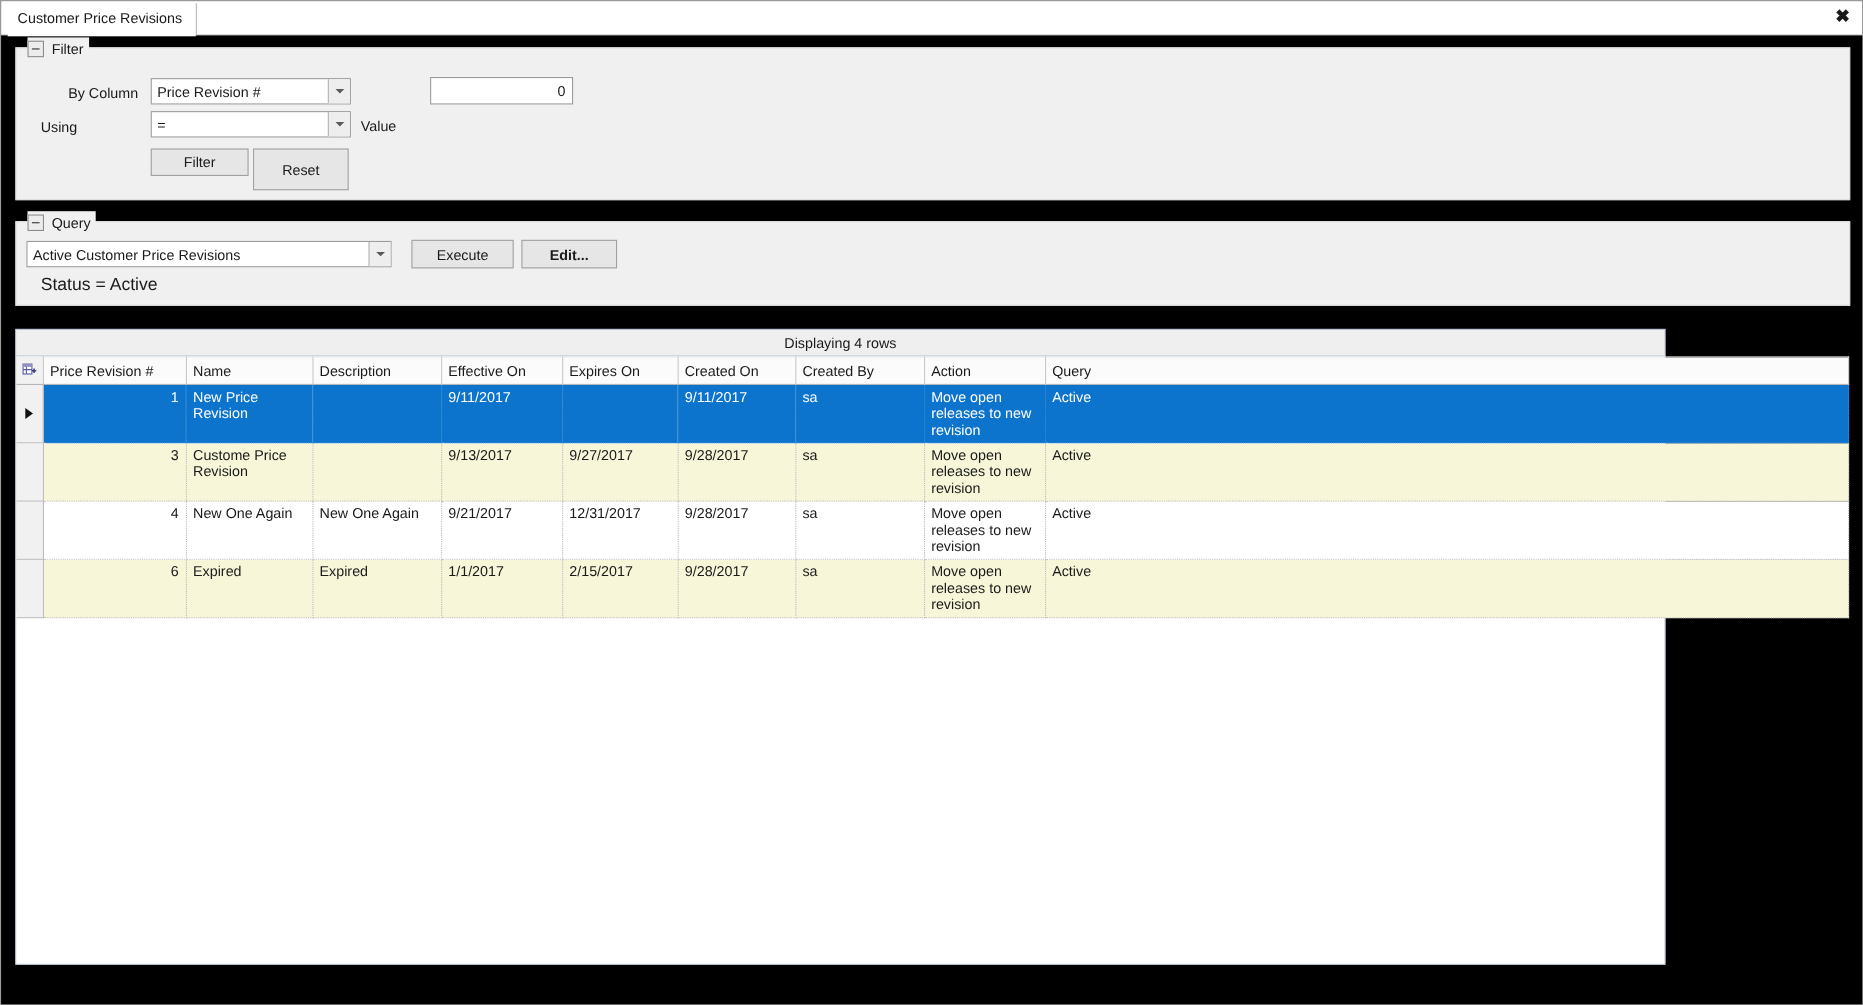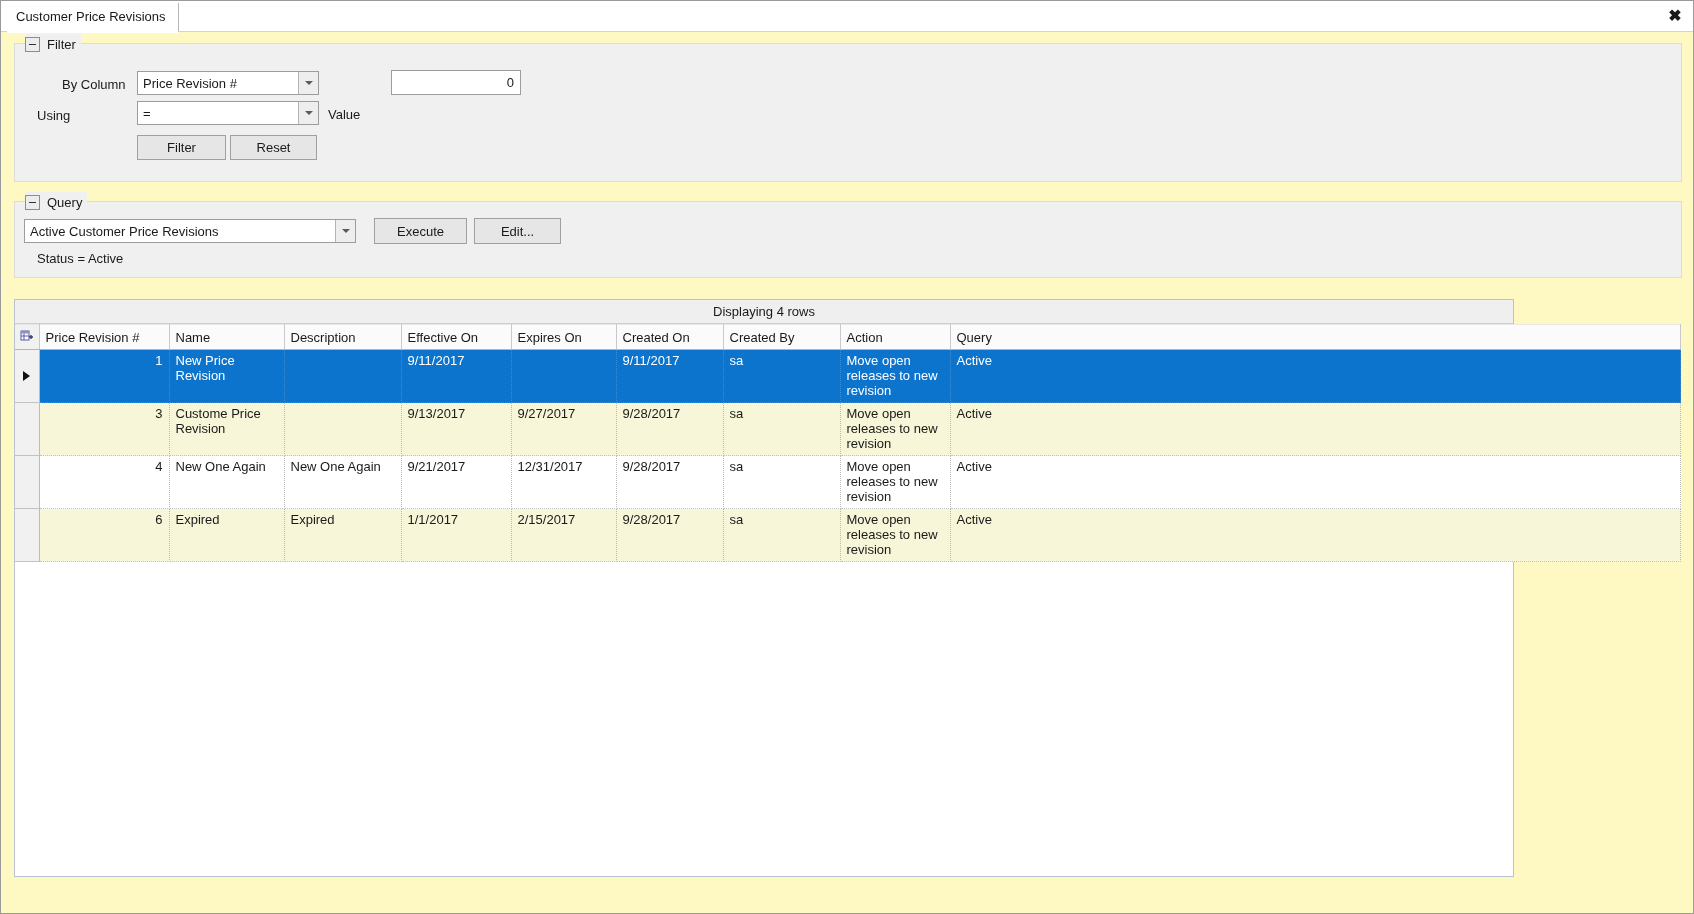--- a/index.html
+++ b/index.html
@@ -10,21 +10,21 @@
     font-family: "Liberation Sans", sans-serif;
     font-size: 13px;
     color: #000000;
     overflow: hidden;
   }
 
   
   #app {
     position: relative;
     width: 1694px; height: 914px;
-    background: #fef9c3;
+    background: #000000;
     border: 1px solid #9a9a9a;
   }
 
   #tabstrip {
     position: relative;
     height: 31px;
     background: #ffffff;
     border-bottom: 1px solid #d3d3d3;
   }
   #tab {
@@ -141,21 +141,21 @@
     border: 1px solid #a0a0a0;
     display: flex; align-items: center; justify-content: center;
     font-size: 13px;
     color: #1a1a1a;
     cursor: pointer;
     user-select: none;
   }
 
   .status-text {
     position: absolute;
-    font-size: 13px;
+    font-size: 16px;
     color: #1a1a1a;
     white-space: nowrap;
   }
 
   
   #grid-panel {
     position: absolute;
     left: 13px; top: 298px;
     width: 1500px; height: 578px;
     background: #ffffff;
@@ -283,21 +283,21 @@
     <div class="combo" style="left:122px; top:57px; width:182px; height:24px;">
       <span class="combo-text">=</span>
       <span class="combo-btn">
           <i class="caret"></i>
         </span>
     </div>
 
     <div class="btn" style="left:122px; top:91px; width:89px; height:25px;">
       <span>Filter</span>
     </div>
-    <div class="btn" style="left:215px; top:91px; width:87px; height:25px;">
+    <div class="btn" style="left:215px; top:91px; width:87px; height:38px;">
       <span>Reset</span>
     </div>
   </div>
 
   <div class="groupbox" style="left:13px; top:200px; width:1668px; height:77px;">
     <div class="group-caption">
       <span class="collapse-box">
           <i></i>
         </span>
       <span class="group-title">Query</span>
@@ -306,21 +306,21 @@
     <div class="combo" style="left:9px; top:17px; width:332px; height:24px;">
       <span class="combo-text">Active Customer Price Revisions</span>
       <span class="combo-btn">
           <i class="caret"></i>
         </span>
     </div>
 
     <div class="btn" style="left:359px; top:16px; width:93px; height:26px;justify-content:center;">
       <span>Execute</span>
     </div>
-    <div class="btn" style="left:459px; top:16px; width:87px; height:26px;">
+    <div class="btn" style="left:459px; top:16px; width:87px; height:26px;font-weight:bold;">
       <span>Edit...</span>
     </div>
 
     <span class="status-text" style="left:22px; top:49px;">Status = Active</span>
   </div>
 
   <div id="grid-panel">
     <div id="grid-caption">
       <span>Displaying 4 rows</span>
     </div>

